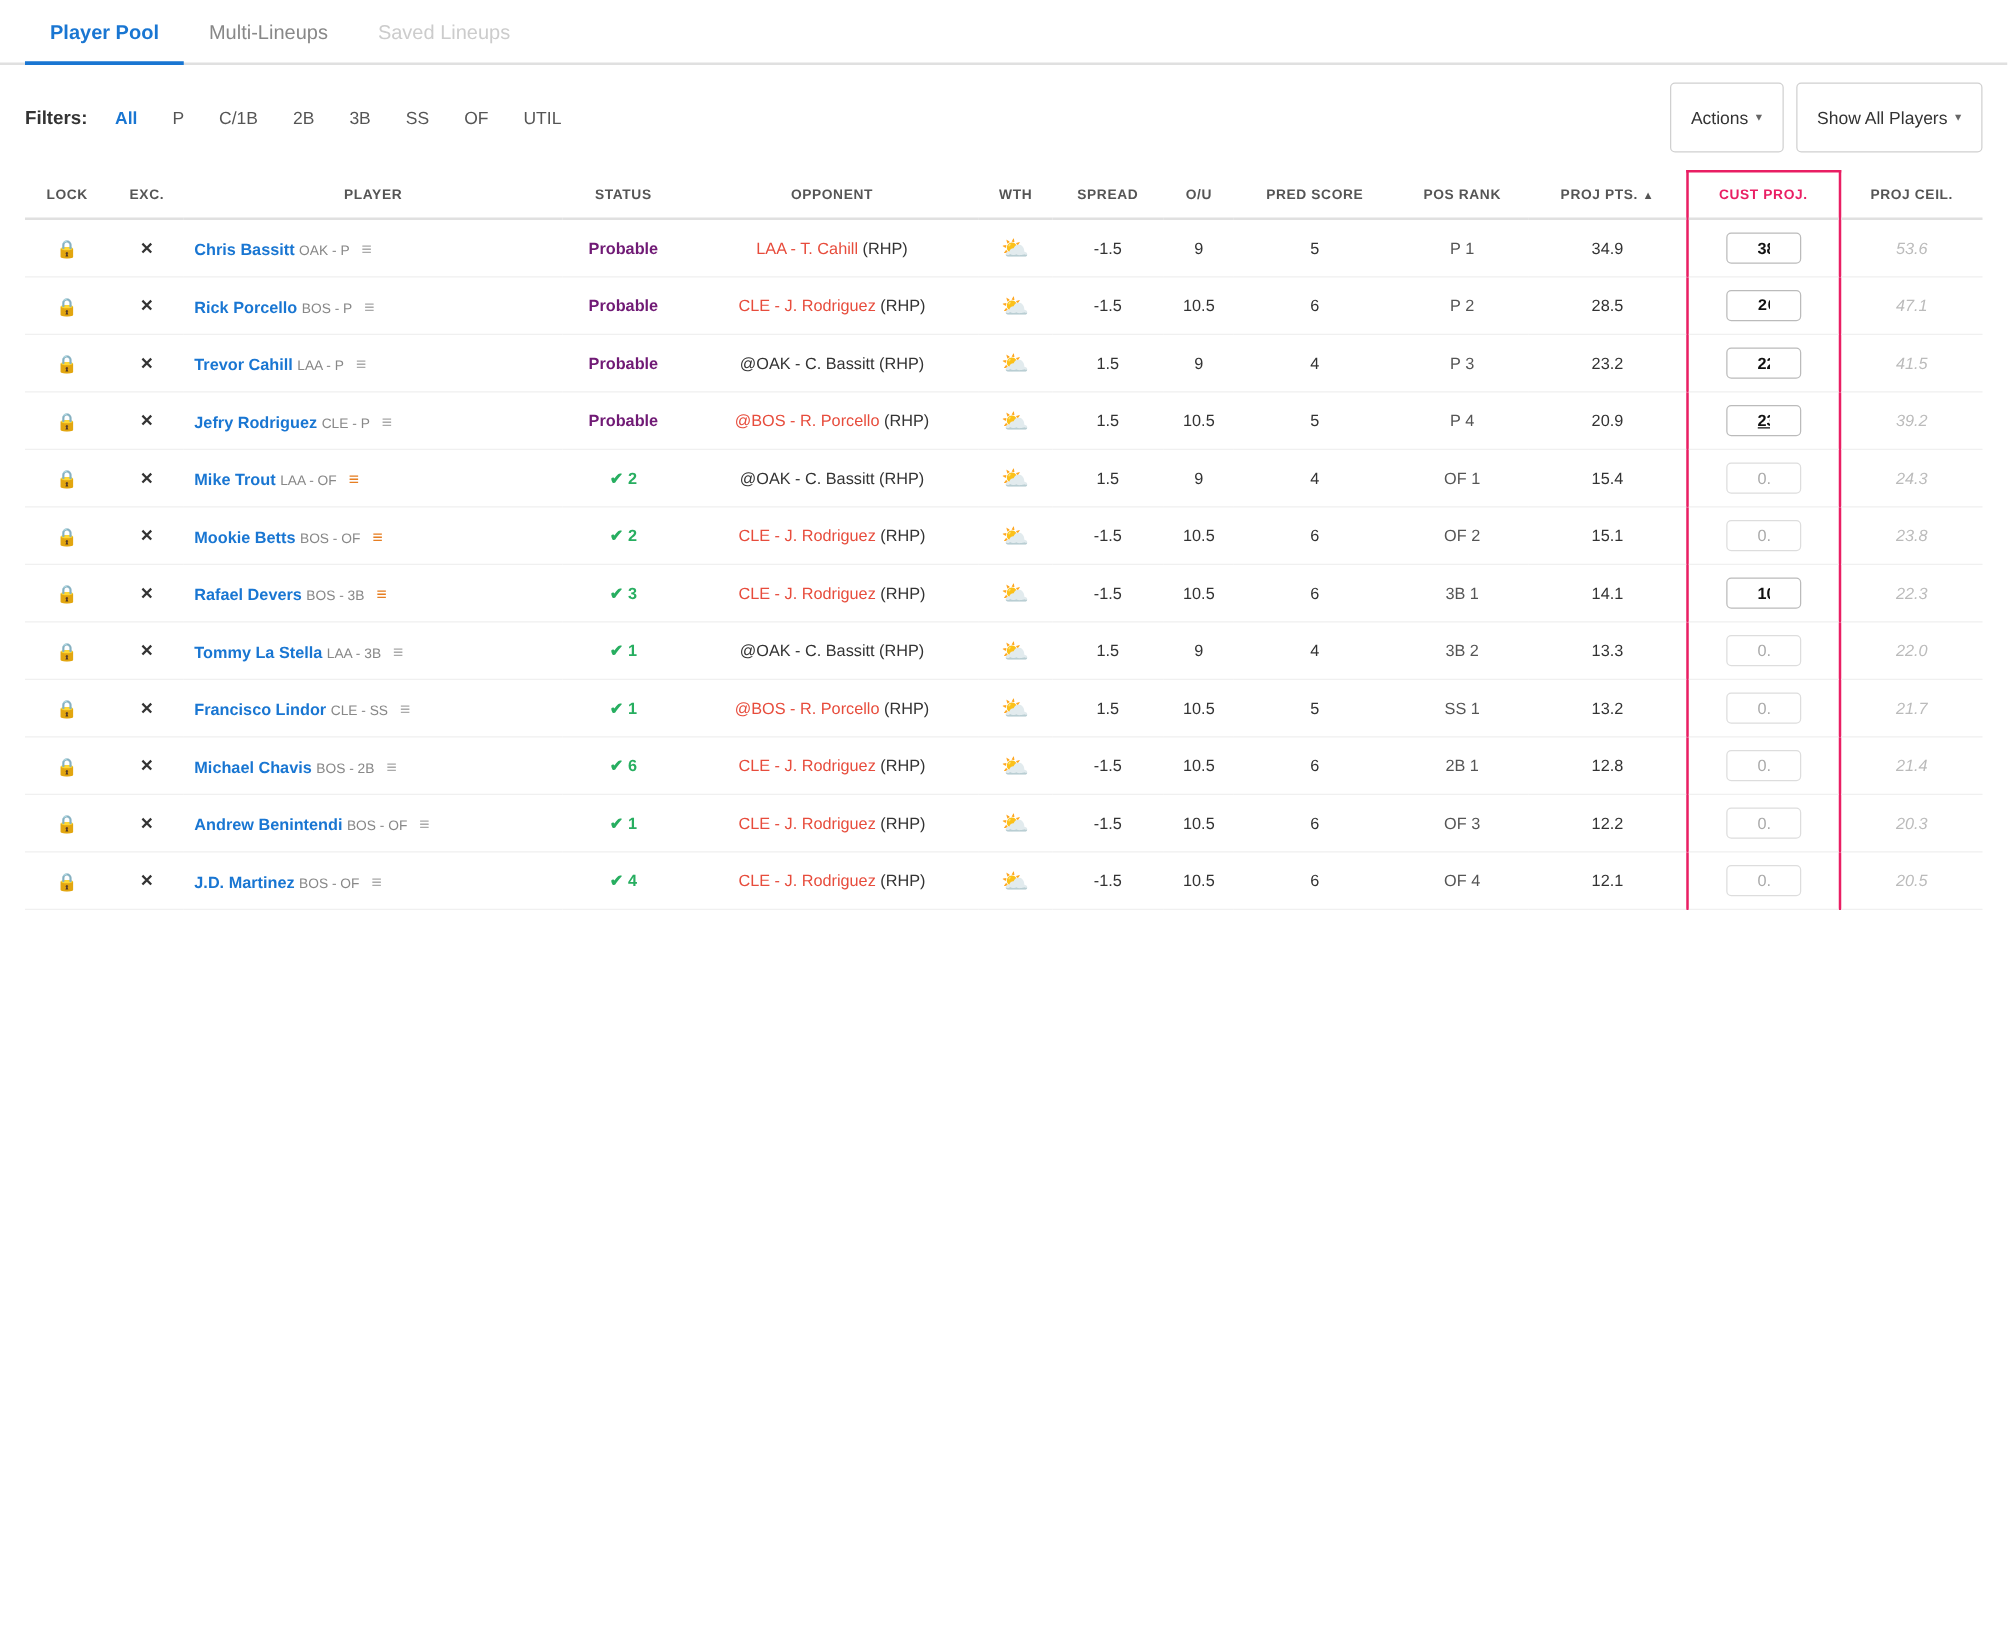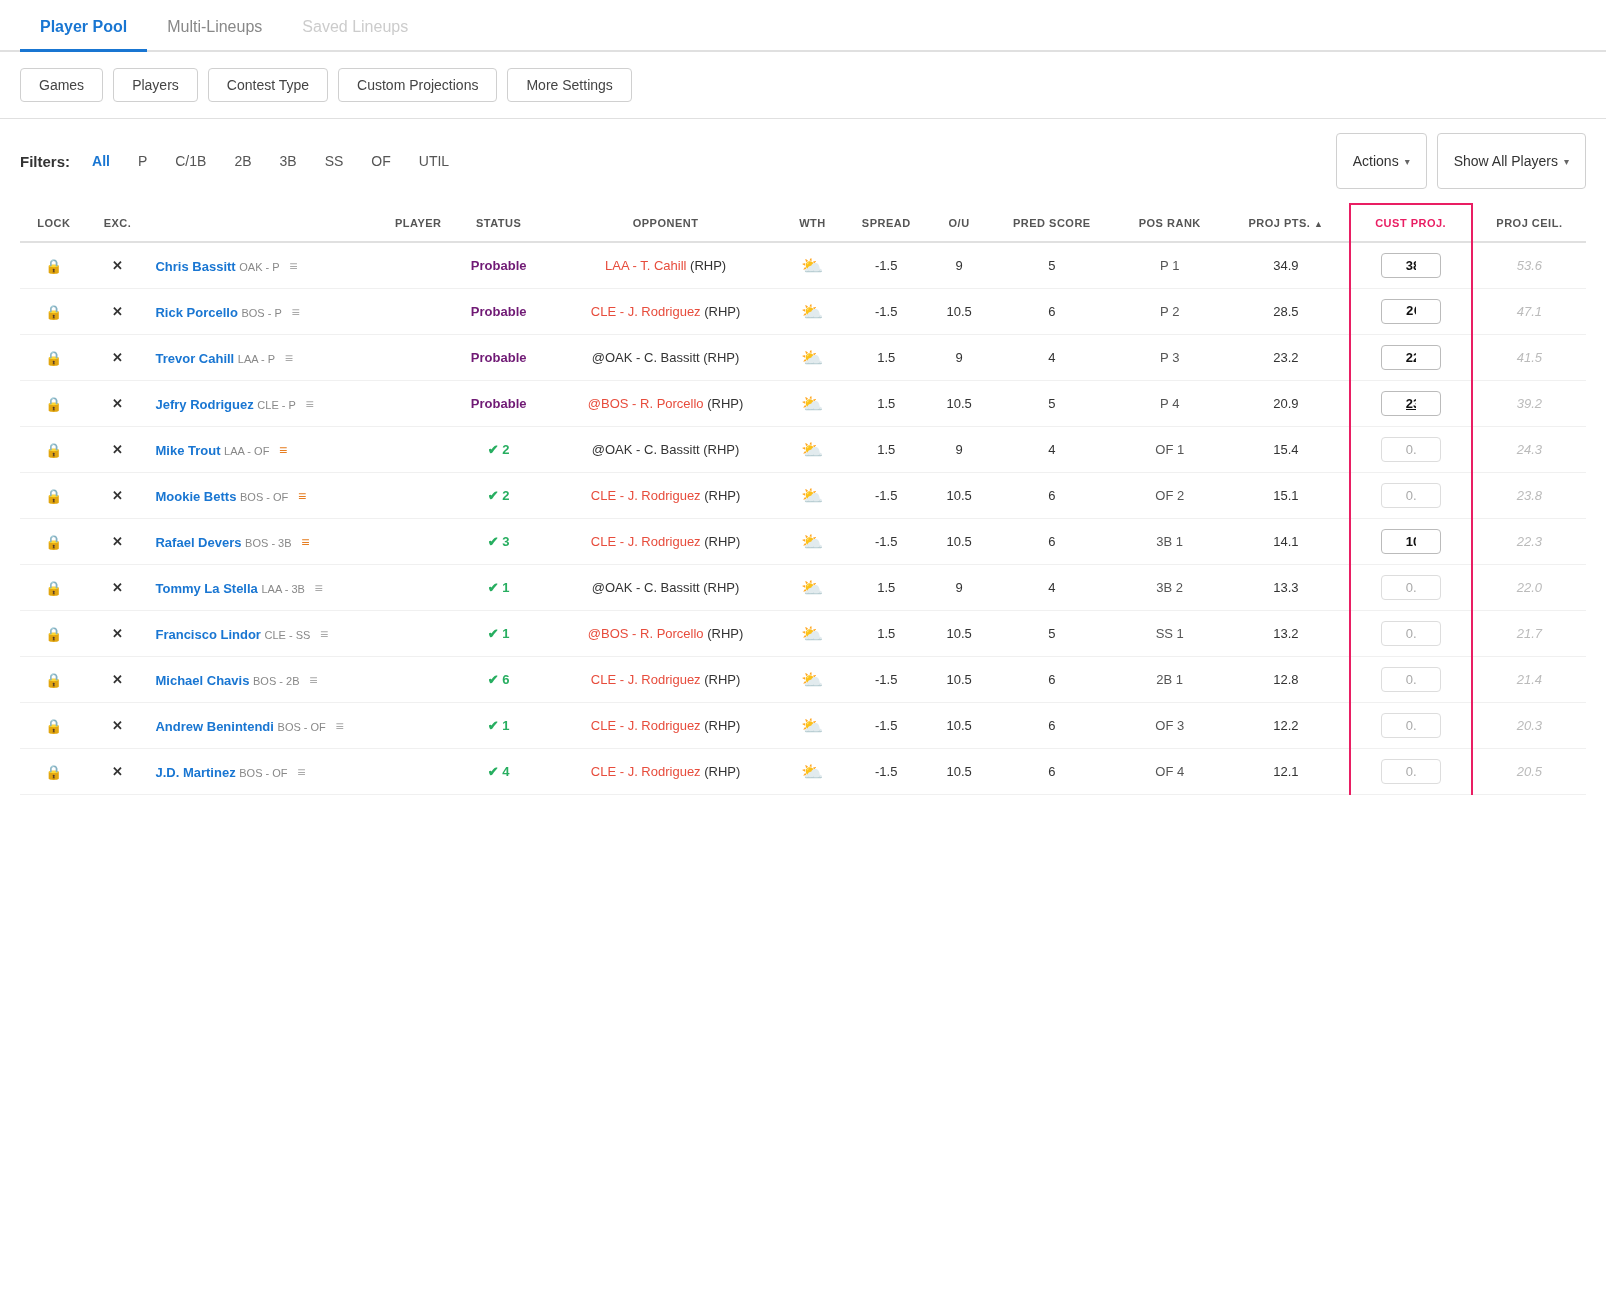--- a/index.html
+++ b/index.html
@@ -24,21 +24,21 @@
     .pos-btn.active { color: #1976d2; font-weight: 700; }
     .actions-area { margin-left: auto; display: flex; gap: 10px; }
     .dropdown-btn { display: flex; align-items: center; gap: 6px; padding: 19px 16px; border: 1px solid #d0d0d0; border-radius: 4px; background: #fff; cursor: pointer; font-size: 14px; color: #333; }
     .dropdown-arrow { font-size: 10px; color: #666; }
     
     
     .table-container { padding: 0 20px; overflow-x: auto; }
     table { width: 100%; border-collapse: collapse; }
     thead tr { border-bottom: 2px solid #e0e0e0; }
     th { padding: 12px 8px; text-align: center; font-size: 11px; font-weight: 700; color: #555; letter-spacing: 0.5px; text-transform: uppercase; white-space: nowrap; }
-    th.left { text-align: right; }
+    th.left { text-align: center; }
     td { padding: 10px 8px; text-align: center; border-bottom: 1px solid #f0f0f0; vertical-align: middle; }
     td.left { text-align: left; }
     
     .lock-icon { font-size: 14px; color: #888; }
     .exc-icon { font-size: 13px; color: #333; font-weight: 700; cursor: pointer; }
     
     .player-name { color: #1976d2; font-weight: 600; font-size: 13px; cursor: pointer; }
     .player-team { color: #888; font-size: 11px; font-weight: 400; }
     
     .note-icon { color: #aaa; font-size: 14px; margin-left: 6px; cursor: pointer; }
@@ -64,27 +64,20 @@
 <body>
 
 <div class="app-container">
 
   <div class="tab-nav">
     <div class="tab-item active">Player Pool</div>
     <div class="tab-item">Multi-Lineups</div>
     <div class="tab-item" style="color:#ccc;">Saved Lineups</div>
   </div>
 
-  <div class="filter-bar">
-    <button class="filter-btn">Games</button>
-    <button class="filter-btn">Players</button>
-    <button class="filter-btn">Contest Type</button>
-    <button class="filter-btn">Custom Projections</button>
-    <button class="filter-btn">More Settings</button>
-  </div>
 
   <div class="position-filters">
     <span class="filters-label">Filters:</span>
     <span class="pos-btn active">All</span>
     <span class="pos-btn">P</span>
     <span class="pos-btn">C/1B</span>
     <span class="pos-btn">2B</span>
     <span class="pos-btn">3B</span>
     <span class="pos-btn">SS</span>
     <span class="pos-btn">OF</span>

